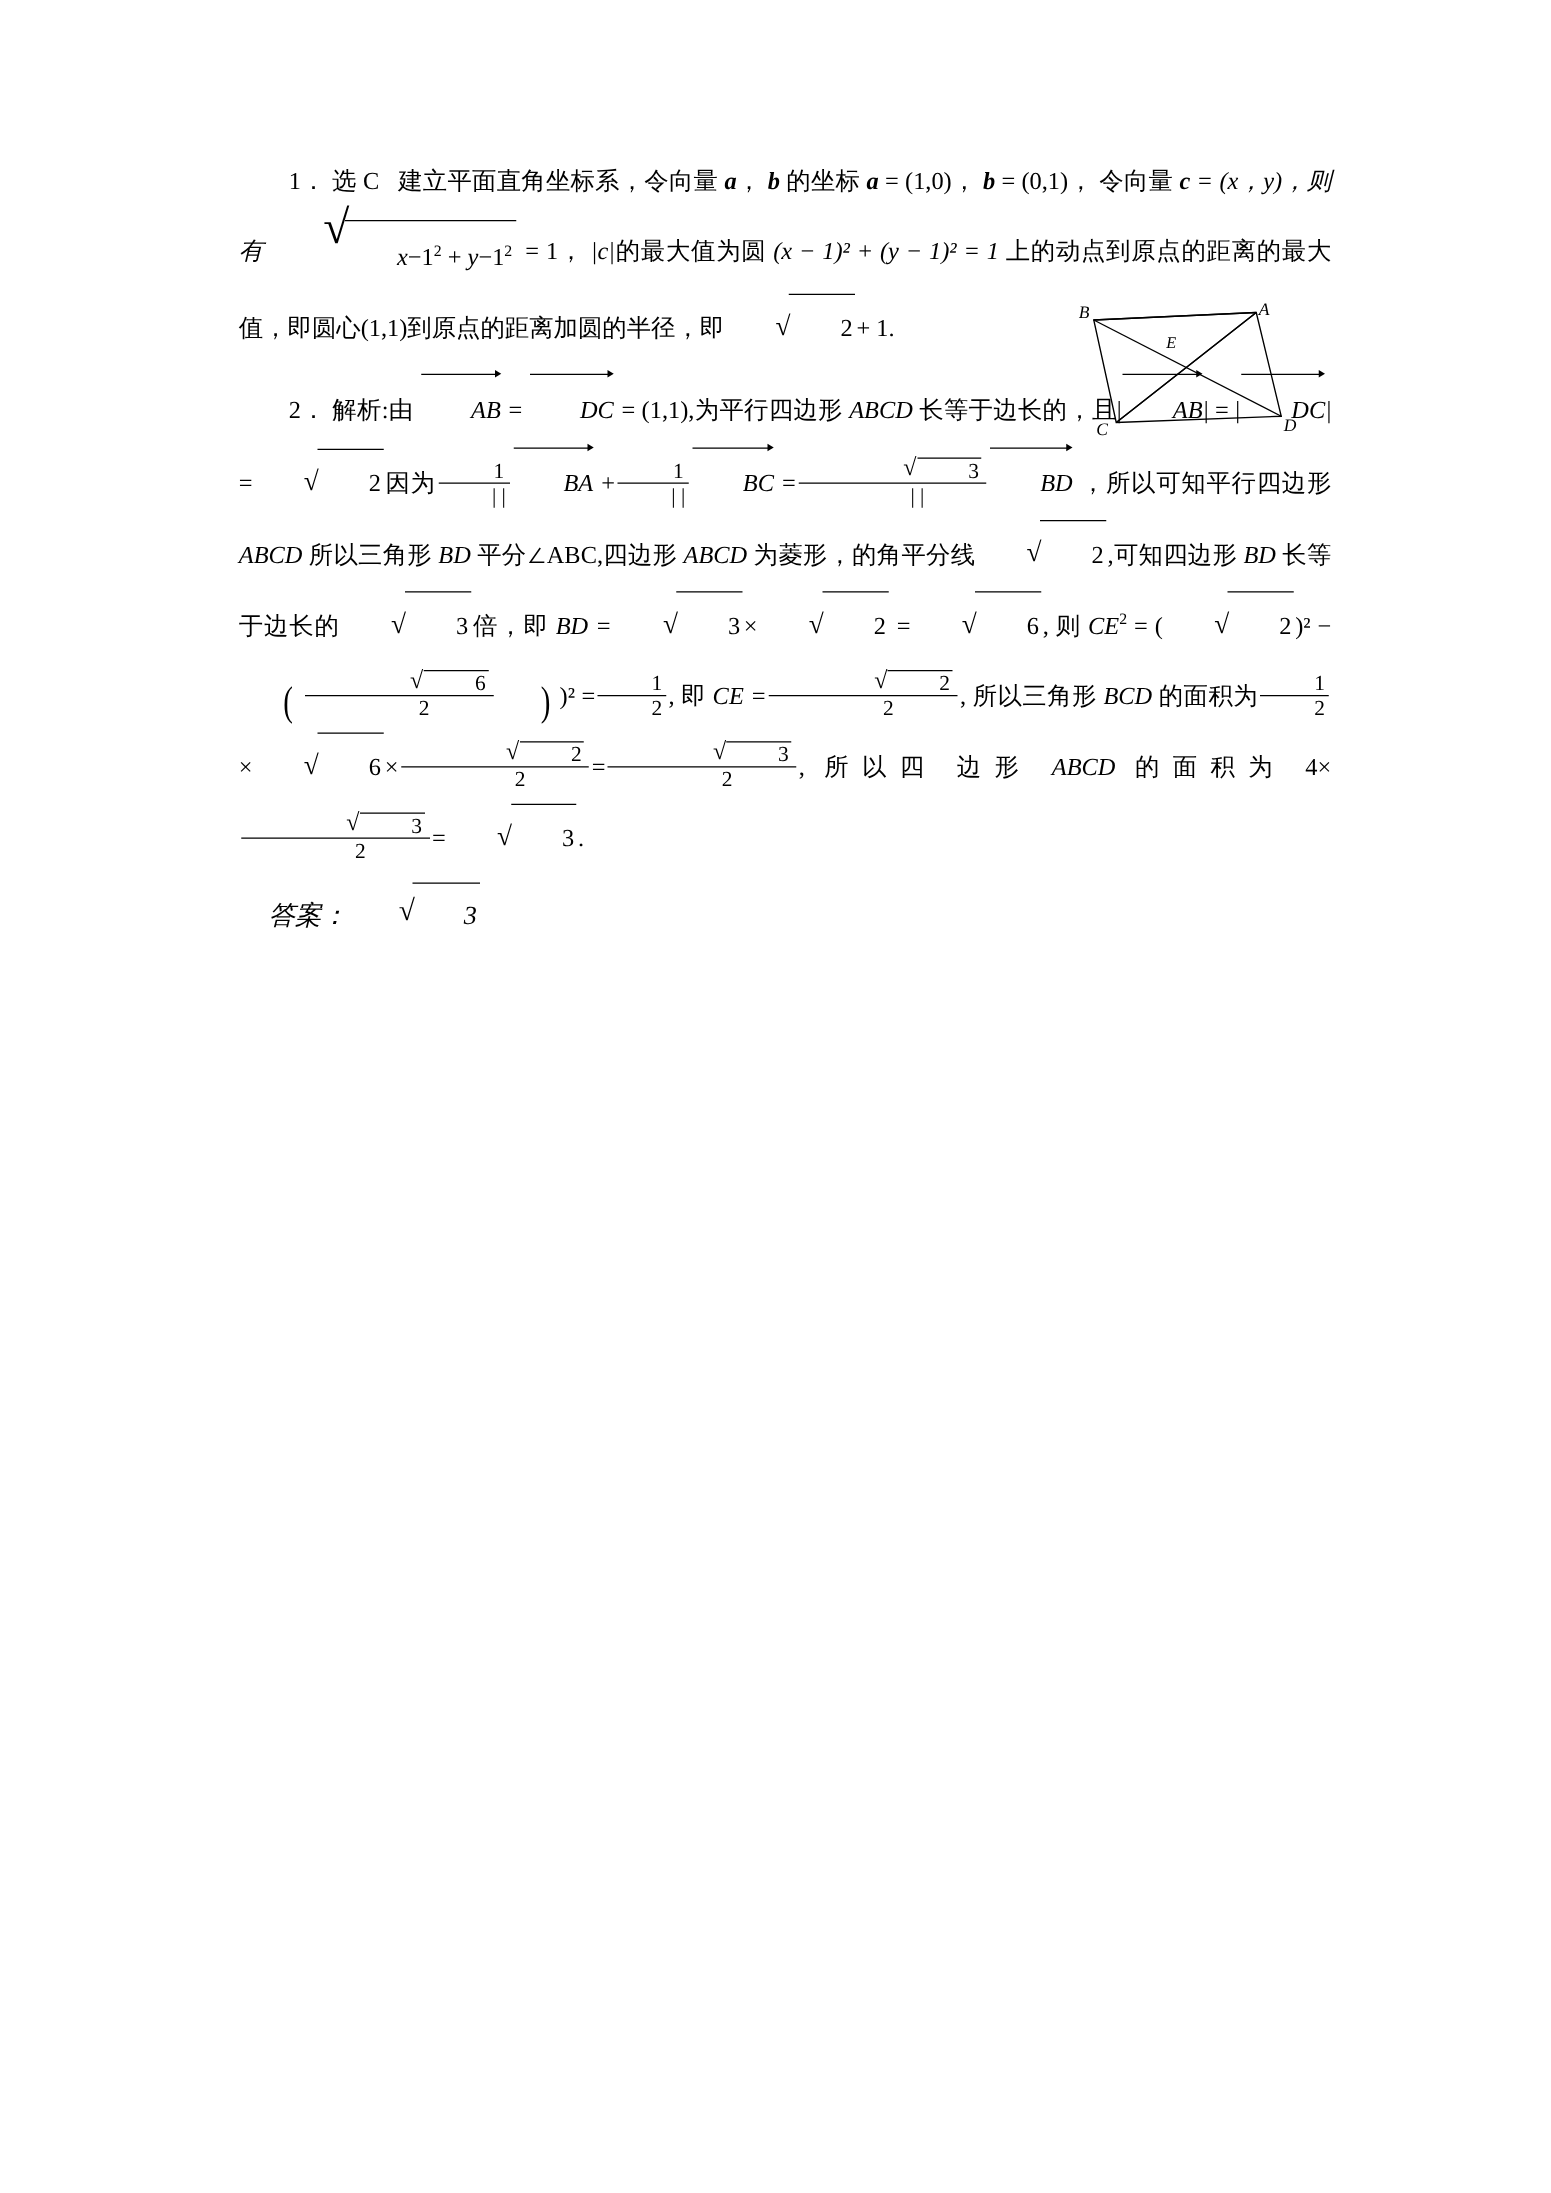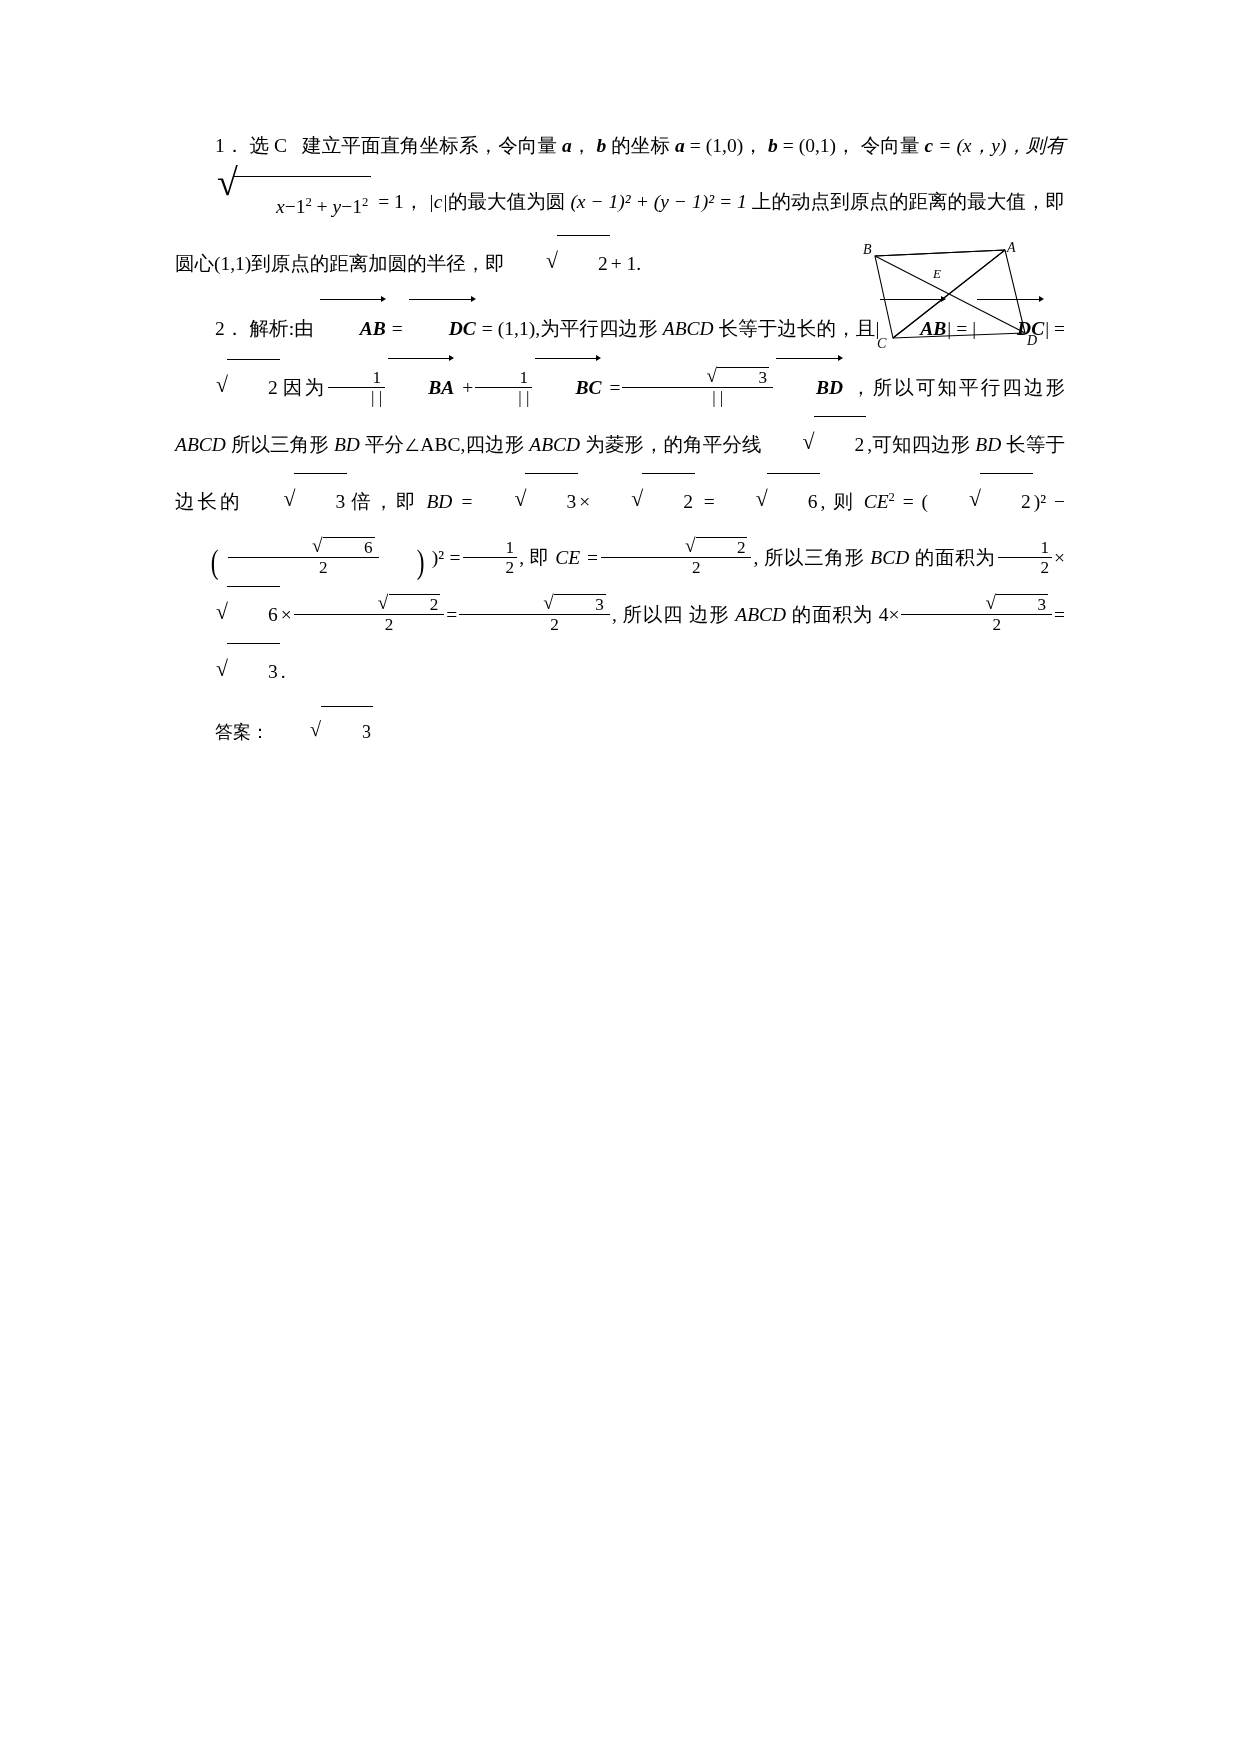--- a/index.html
+++ b/index.html
@@ -21,21 +21,21 @@
     height: 1754px;
     overflow: hidden;
   }
   .content {
     position: absolute;
     left: 175px;
     top: 118px;
     width: 890px;
   }
   .para {
-    margin: 0 0 6px 0;
+    margin: 0 0 6px 16px;
     font-size: 19.5px;
     line-height: 56px;
     text-align: justify;
   }
   .indent { text-indent: 40px; }
   .it { font-style: italic; }
   .bi { font-style: italic; font-weight: bold; }
   sup { font-size: 0.65em; vertical-align: super; line-height: 0; }
 
   
@@ -88,21 +88,21 @@
     display: inline-block;
     border-top: 1px solid #000;
     padding: 2px 3px 0 2px;
   }
 
   
   .vec {
     display: inline-block;
     position: relative;
     font-style: italic;
-    font-weight: bold;
+    font-weight: normal;
     padding-top: 3px;
     margin: 0 1px;
   }
   .vec::before {
     content: "";
     position: absolute;
     left: 0;
     right: 2px;
     top: 1px;
     height: 0;
@@ -130,23 +130,24 @@
   }
   .figwrap {
     position: absolute;
     left: 855px;
     top: 238px;
     width: 190px;
     height: 130px;
   }
   .answer {
     margin-top: 2px;
-    font-size: 18px;
+    font-size: 21px;
     line-height: 50px;
     text-indent: 40px;
+    font-style: italic;
   }
 </style>
 </head>
 <body>
 
 <div class="page">
 
   <div class="content">
 
     <p class="para indent">

